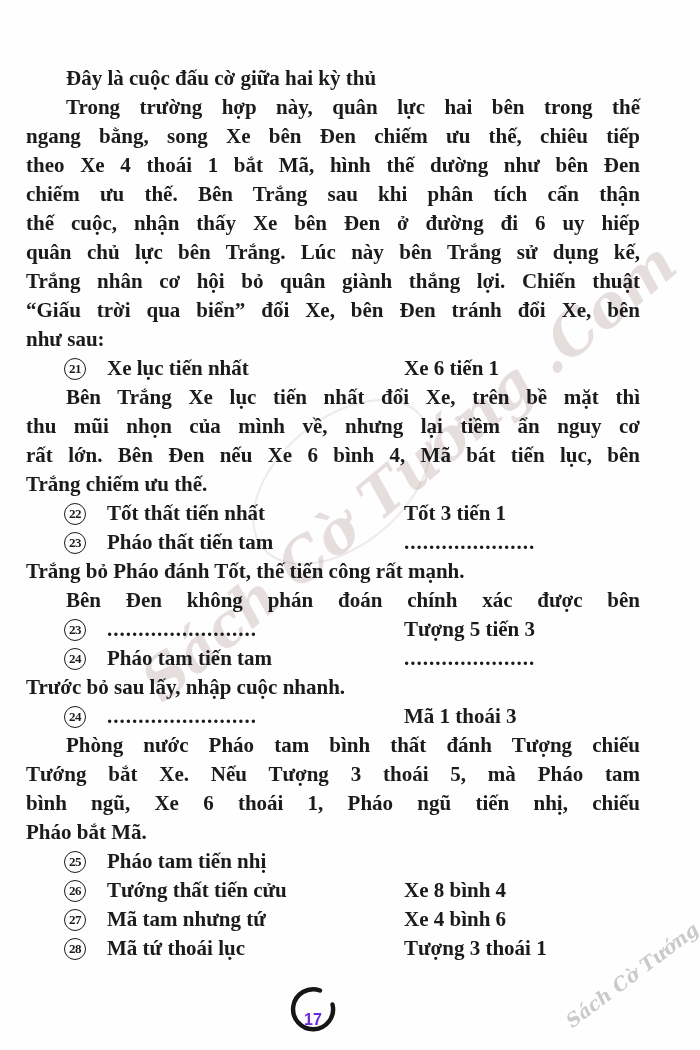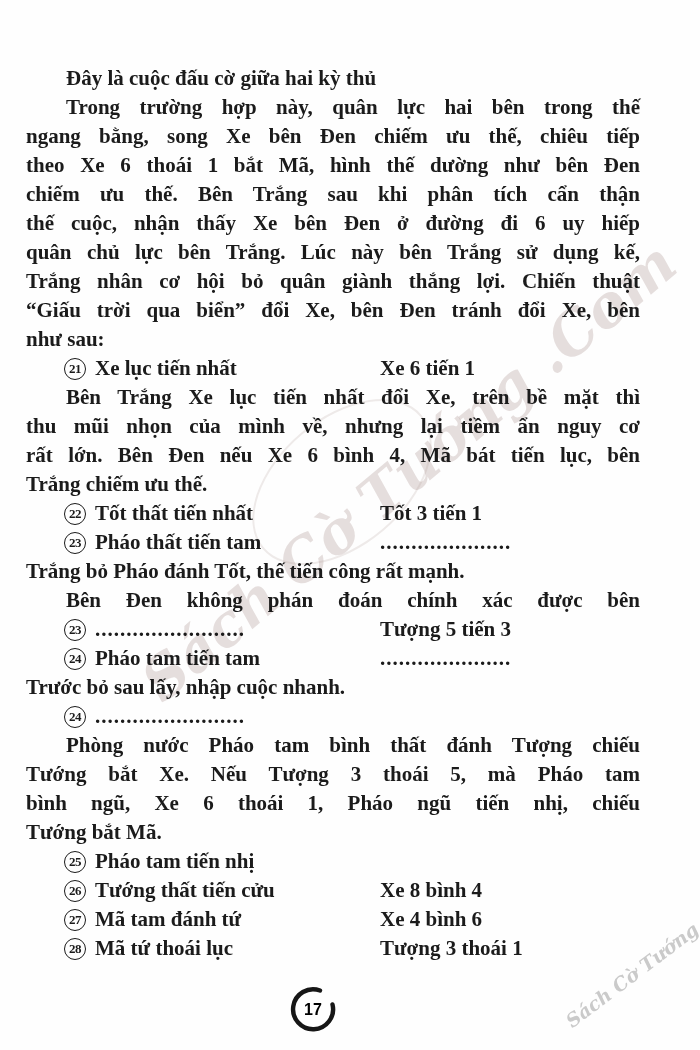--- a/index.html
+++ b/index.html
@@ -9,21 +9,21 @@
     font-family:"Liberation Serif","DejaVu Serif",serif;
     color:#1b1b1b;font-weight:700;
   }
   .content{
     position:absolute;left:26px;top:64px;width:614px;
     font-size:21px;line-height:29px;
   }
   .ln{min-height:29px;font-family:Liberation Serif, serif;}
   .ln.j{text-align:justify;text-align-last:justify;}
   .ln.ind{padding-left:40px;}
-  .move-row{display:flex;align-items:baseline;padding-left:38px;height:29px;}
+  .move-row{display:flex;align-items:baseline;padding-left:38px;height:29px;gap:12px;}
   .move-badge{
     flex:0 0 auto;width:22px;height:22px;border:1.8px solid #1a1a1a;border-radius:50%;
     display:inline-flex;align-items:center;justify-content:center;
     font-size:13px;line-height:1;font-weight:700;letter-spacing:-0.5px;
     align-self:center;margin-right:9px;box-sizing:border-box;
   }
   .move-white{flex:0 0 auto;width:285px;white-space:nowrap;overflow:visible;}
   .move-black{flex:1;white-space:nowrap;}
   .dots{letter-spacing:1px;}
   
@@ -46,42 +46,42 @@
     font-size:19px;line-height:22px;white-space:nowrap;
     color:rgba(158,158,158,0.55);z-index:0;pointer-events:none;
   }
   .content{z-index:2;}
   .content,.pagenum{position:absolute;}
   .pagenum{
     left:287px;top:983px;width:52px;height:52px;z-index:2;
   }
   .pagenum svg{position:absolute;left:0;top:0;}
   .pagenum .num{
-    position:absolute;left:0;top:1px;width:100%;height:100%;
+    position:absolute;left:0;top:11px;width:100%;height:100%;
     display:flex;align-items:center;justify-content:center;
     font-family:"Liberation Sans","DejaVu Sans",sans-serif;
-    font-size:16px;font-weight:700;color:#000000;
+    font-size:16px;font-weight:700;color:#6d28d9;
   }
 </style>
 </head>
 <body>
 
 <div class="page">
 
   <div class="wm-swirl"></div>
   <div class="wm-center">Sách Cờ Tướng .Com</div>
   <div class="wm-corner">Sách Cờ Tướng . Com</div>
 
   <div class="content">
 
     <div class="ln ind">Đây là cuộc đấu cờ giữa hai kỳ thủ</div>
 
     <div class="ln ind j">Trong trường hợp này, quân lực hai bên trong thế</div>
     <div class="ln j">ngang bằng, song Xe bên Đen chiếm ưu thế, chiêu tiếp</div>
-    <div class="ln j">theo Xe 6 thoái 1 bắt Mã, hình thế dường như bên Đen</div>
+    <div class="ln j">theo Xe 4 thoái 1 bắt Mã, hình thế dường như bên Đen</div>
     <div class="ln j">chiếm ưu thế. Bên Trắng sau khi phân tích cẩn thận</div>
     <div class="ln j">thế cuộc, nhận thấy Xe bên Đen ở đường đi 6 uy hiếp</div>
     <div class="ln j">quân chủ lực bên Trắng. Lúc này bên Trắng sử dụng kế,</div>
     <div class="ln j">Trắng nhân cơ hội bỏ quân giành thắng lợi. Chiến thuật</div>
     <div class="ln j">“Giấu trời qua biển” đổi Xe, bên Đen tránh đổi Xe, bên</div>
     <div class="ln">như sau:</div>
 
     <div class="move-row">
       <span class="move-badge">21</span>
       <span class="move-white">Xe lục tiến nhất</span>
@@ -116,39 +116,40 @@
       <span class="move-badge">24</span>
       <span class="move-white">Pháo tam tiến tam</span>
       <span class="move-black dots">.....................</span>
     </div>
 
     <div class="ln">Trước bỏ sau lấy, nhập cuộc nhanh.</div>
 
     <div class="move-row">
       <span class="move-badge">24</span>
       <span class="move-white dots">........................</span>
+      <span class="move-black">Mã 1 thoái 3</span>
     </div>
 
     <div class="ln ind j">Phòng nước Pháo tam bình thất đánh Tượng chiếu</div>
     <div class="ln j">Tướng bắt Xe. Nếu Tượng 3 thoái 5, mà Pháo tam</div>
     <div class="ln j">bình ngũ, Xe 6 thoái 1, Pháo ngũ tiến nhị, chiếu</div>
-    <div class="ln">Tướng bắt Mã.</div>
+    <div class="ln">Pháo bắt Mã.</div>
 
     <div class="move-row">
       <span class="move-badge">25</span>
       <span class="move-white">Pháo tam tiến nhị</span>
     </div>
     <div class="move-row">
       <span class="move-badge">26</span>
       <span class="move-white">Tướng thất tiến cửu</span>
       <span class="move-black">Xe 8 bình 4</span>
     </div>
     <div class="move-row">
       <span class="move-badge">27</span>
-      <span class="move-white">Mã tam đánh tứ</span>
+      <span class="move-white">Mã tam nhưng tứ</span>
       <span class="move-black">Xe 4 bình 6</span>
     </div>
     <div class="move-row">
       <span class="move-badge">28</span>
       <span class="move-white">Mã tứ thoái lục</span>
       <span class="move-black">Tượng 3 thoái 1</span>
     </div>
 
   </div>
 

